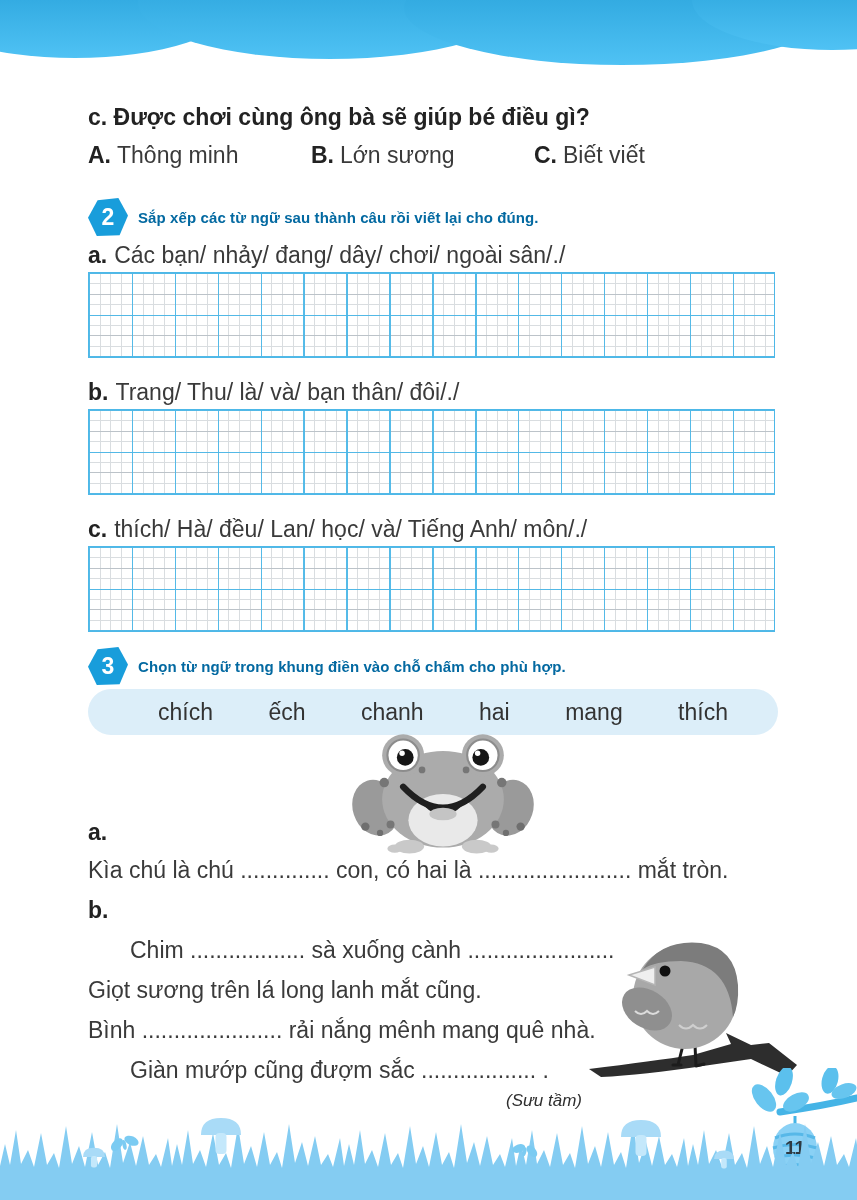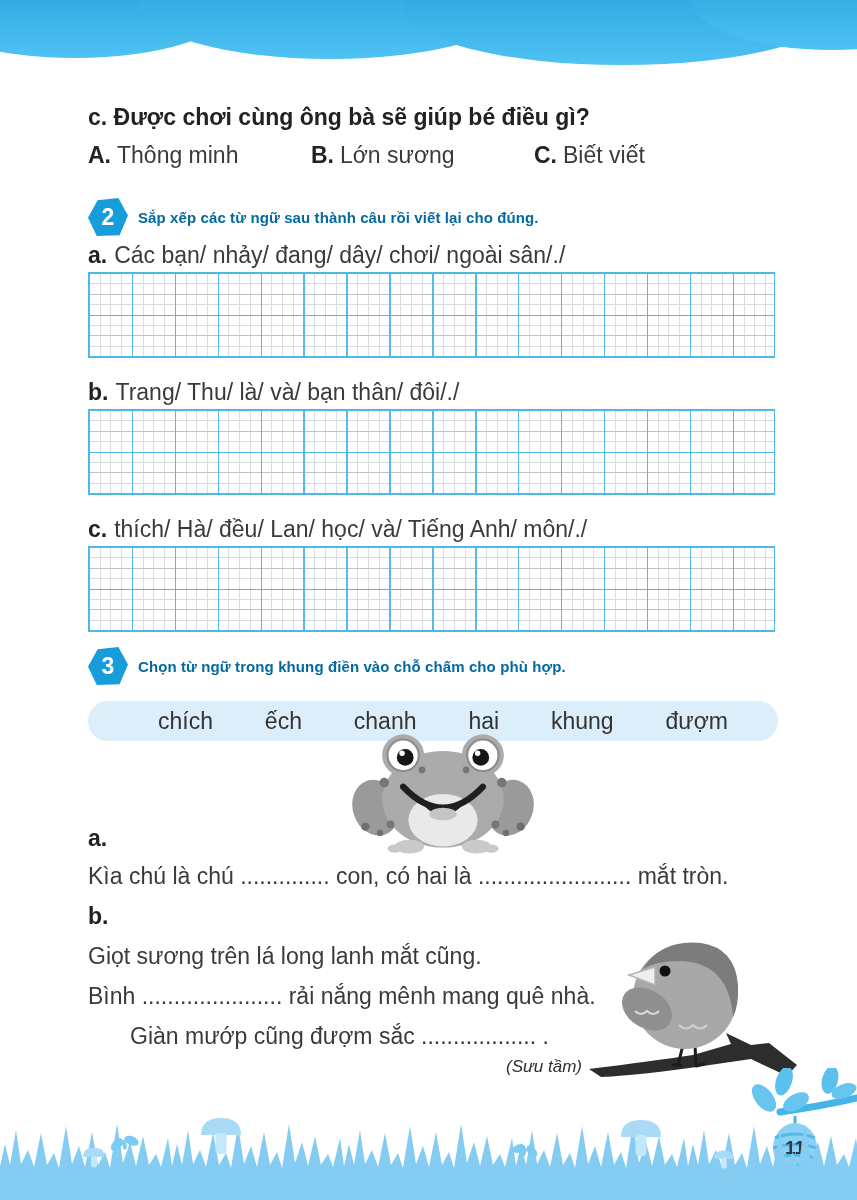--- a/index.html
+++ b/index.html
@@ -41,22 +41,22 @@
     border:1.5px solid #4db8e8;
     background-image:
       repeating-linear-gradient(to right,  rgba(77,184,232,.95) 0 1.4px, transparent 1.4px 42.9px),
       repeating-linear-gradient(to bottom, rgba(77,184,232,.95) 0 1.4px, transparent 1.4px 41.5px),
       repeating-linear-gradient(to bottom, #bcc3c9 0 1px, transparent 1px 20.75px),
       repeating-linear-gradient(to right,  #d9dde0 0 1px, transparent 1px 10.73px),
       repeating-linear-gradient(to bottom, #d9dde0 0 1px, transparent 1px 10.4px);
   }
 
   .word-bank{
-    margin-top:16px;
-    width:690px;height:40px;box-sizing:border-box;
+    margin-top:4px;
+    width:690px;height:46px;box-sizing:border-box;
     background:#dceef9;border-radius:23px;
     display:flex;align-items:center;
     padding:0 50px 0 70px;justify-content:space-between;
     font-size:23px;color:#333;
   }
 
   .blank-label{margin-top:84px;font-size:23px;font-weight:700;color:#222;}
   .blank-label.b2{margin-top:13px;}
   .fill-line{margin-top:11px;font-size:23px;color:#3a3a3a;white-space:nowrap;}
   .poem-line{margin-top:12px;font-size:23px;color:#3a3a3a;line-height:28px;}
@@ -121,28 +121,29 @@
     <div class="ex-header" style="margin-top:15px;">
       <div class="hex">3</div>
       <div class="ex-title">Chọn từ ngữ trong khung điền vào chỗ chấm cho phù hợp.</div>
     </div>
 
     <div class="word-bank">
       <span>chích</span>
       <span>ếch</span>
       <span>chanh</span>
       <span>hai</span>
-      <span>khung</span>
-      <span>đượm</span>
+      <span>mang</span>
+      <span>thích</span>
     </div>
 
     <div class="blank-label">a.</div>
     <div class="fill-line">Kìa chú là chú .............. con, có hai là ........................ mắt tròn.</div>
 
     <div class="blank-label b2">b.</div>
+    <div class="poem-line indent">Chim .................. sà xuống cành .......................</div>
     <div class="poem-line">Giọt sương trên lá long lanh mắt cũng.</div>
     <div class="poem-line">Bình ...................... rải nắng mênh mang quê nhà.</div>
     <div class="poem-line indent">Giàn mướp cũng đượm sắc .................. .</div>
     <div class="source-line">(Sưu tầm)</div>
   </div>
 
   <svg class="frog" width="190" height="128" viewBox="0 0 180 122">
     <ellipse cx="26" cy="76" rx="22" ry="27" fill="#9a9a9a" transform="rotate(-18 26 76)"></ellipse>
     <ellipse cx="154" cy="76" rx="22" ry="27" fill="#9a9a9a" transform="rotate(18 154 76)"></ellipse>
     <circle cx="16" cy="94" r="4" fill="#6f6f6f"></circle>

